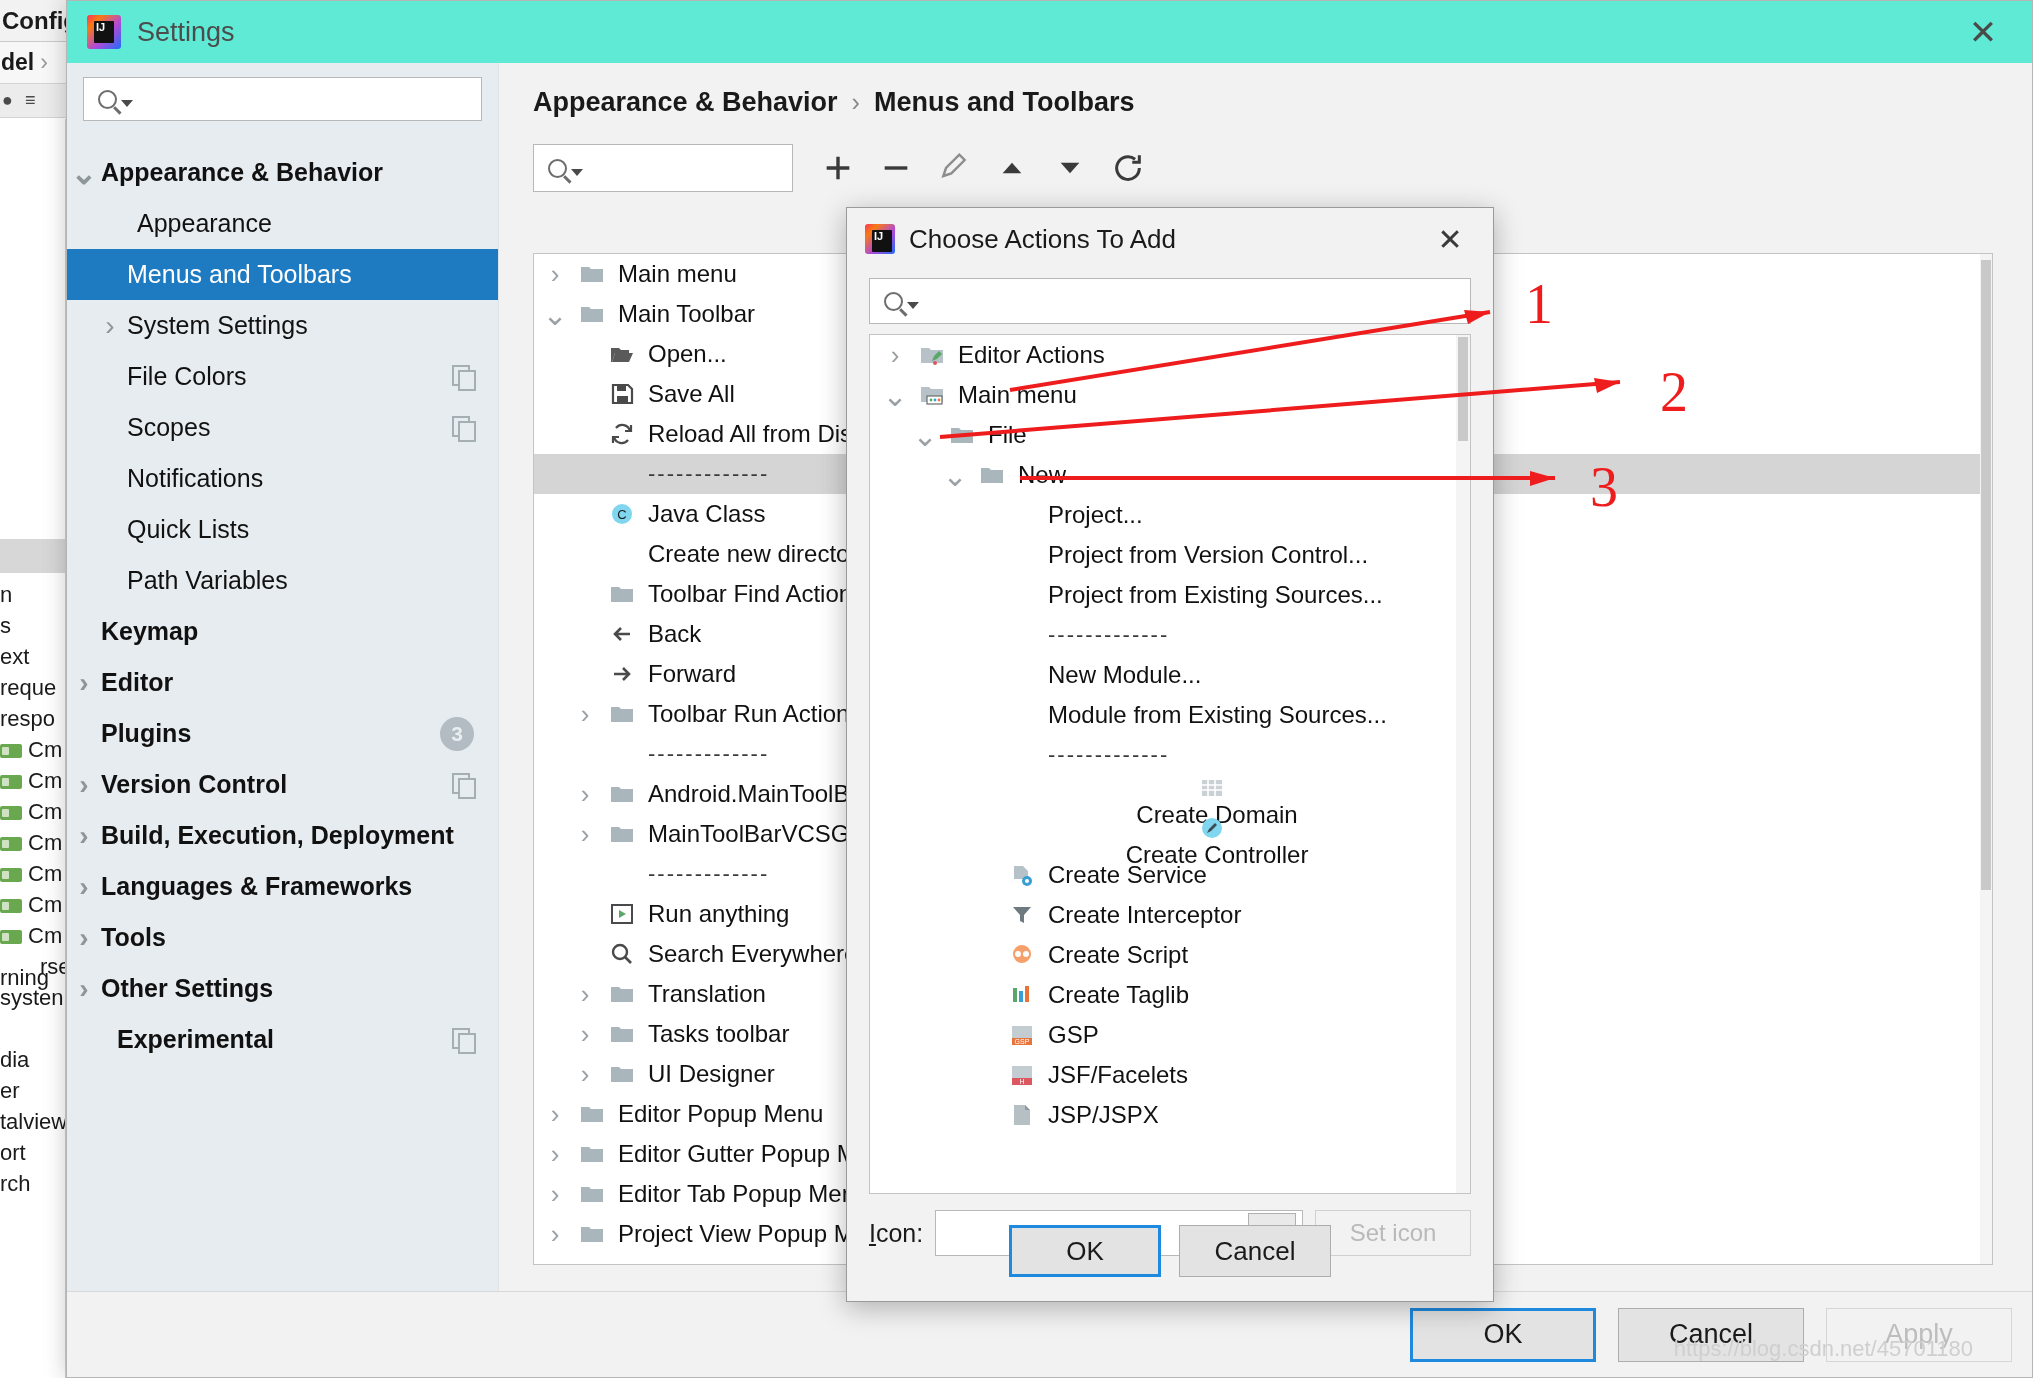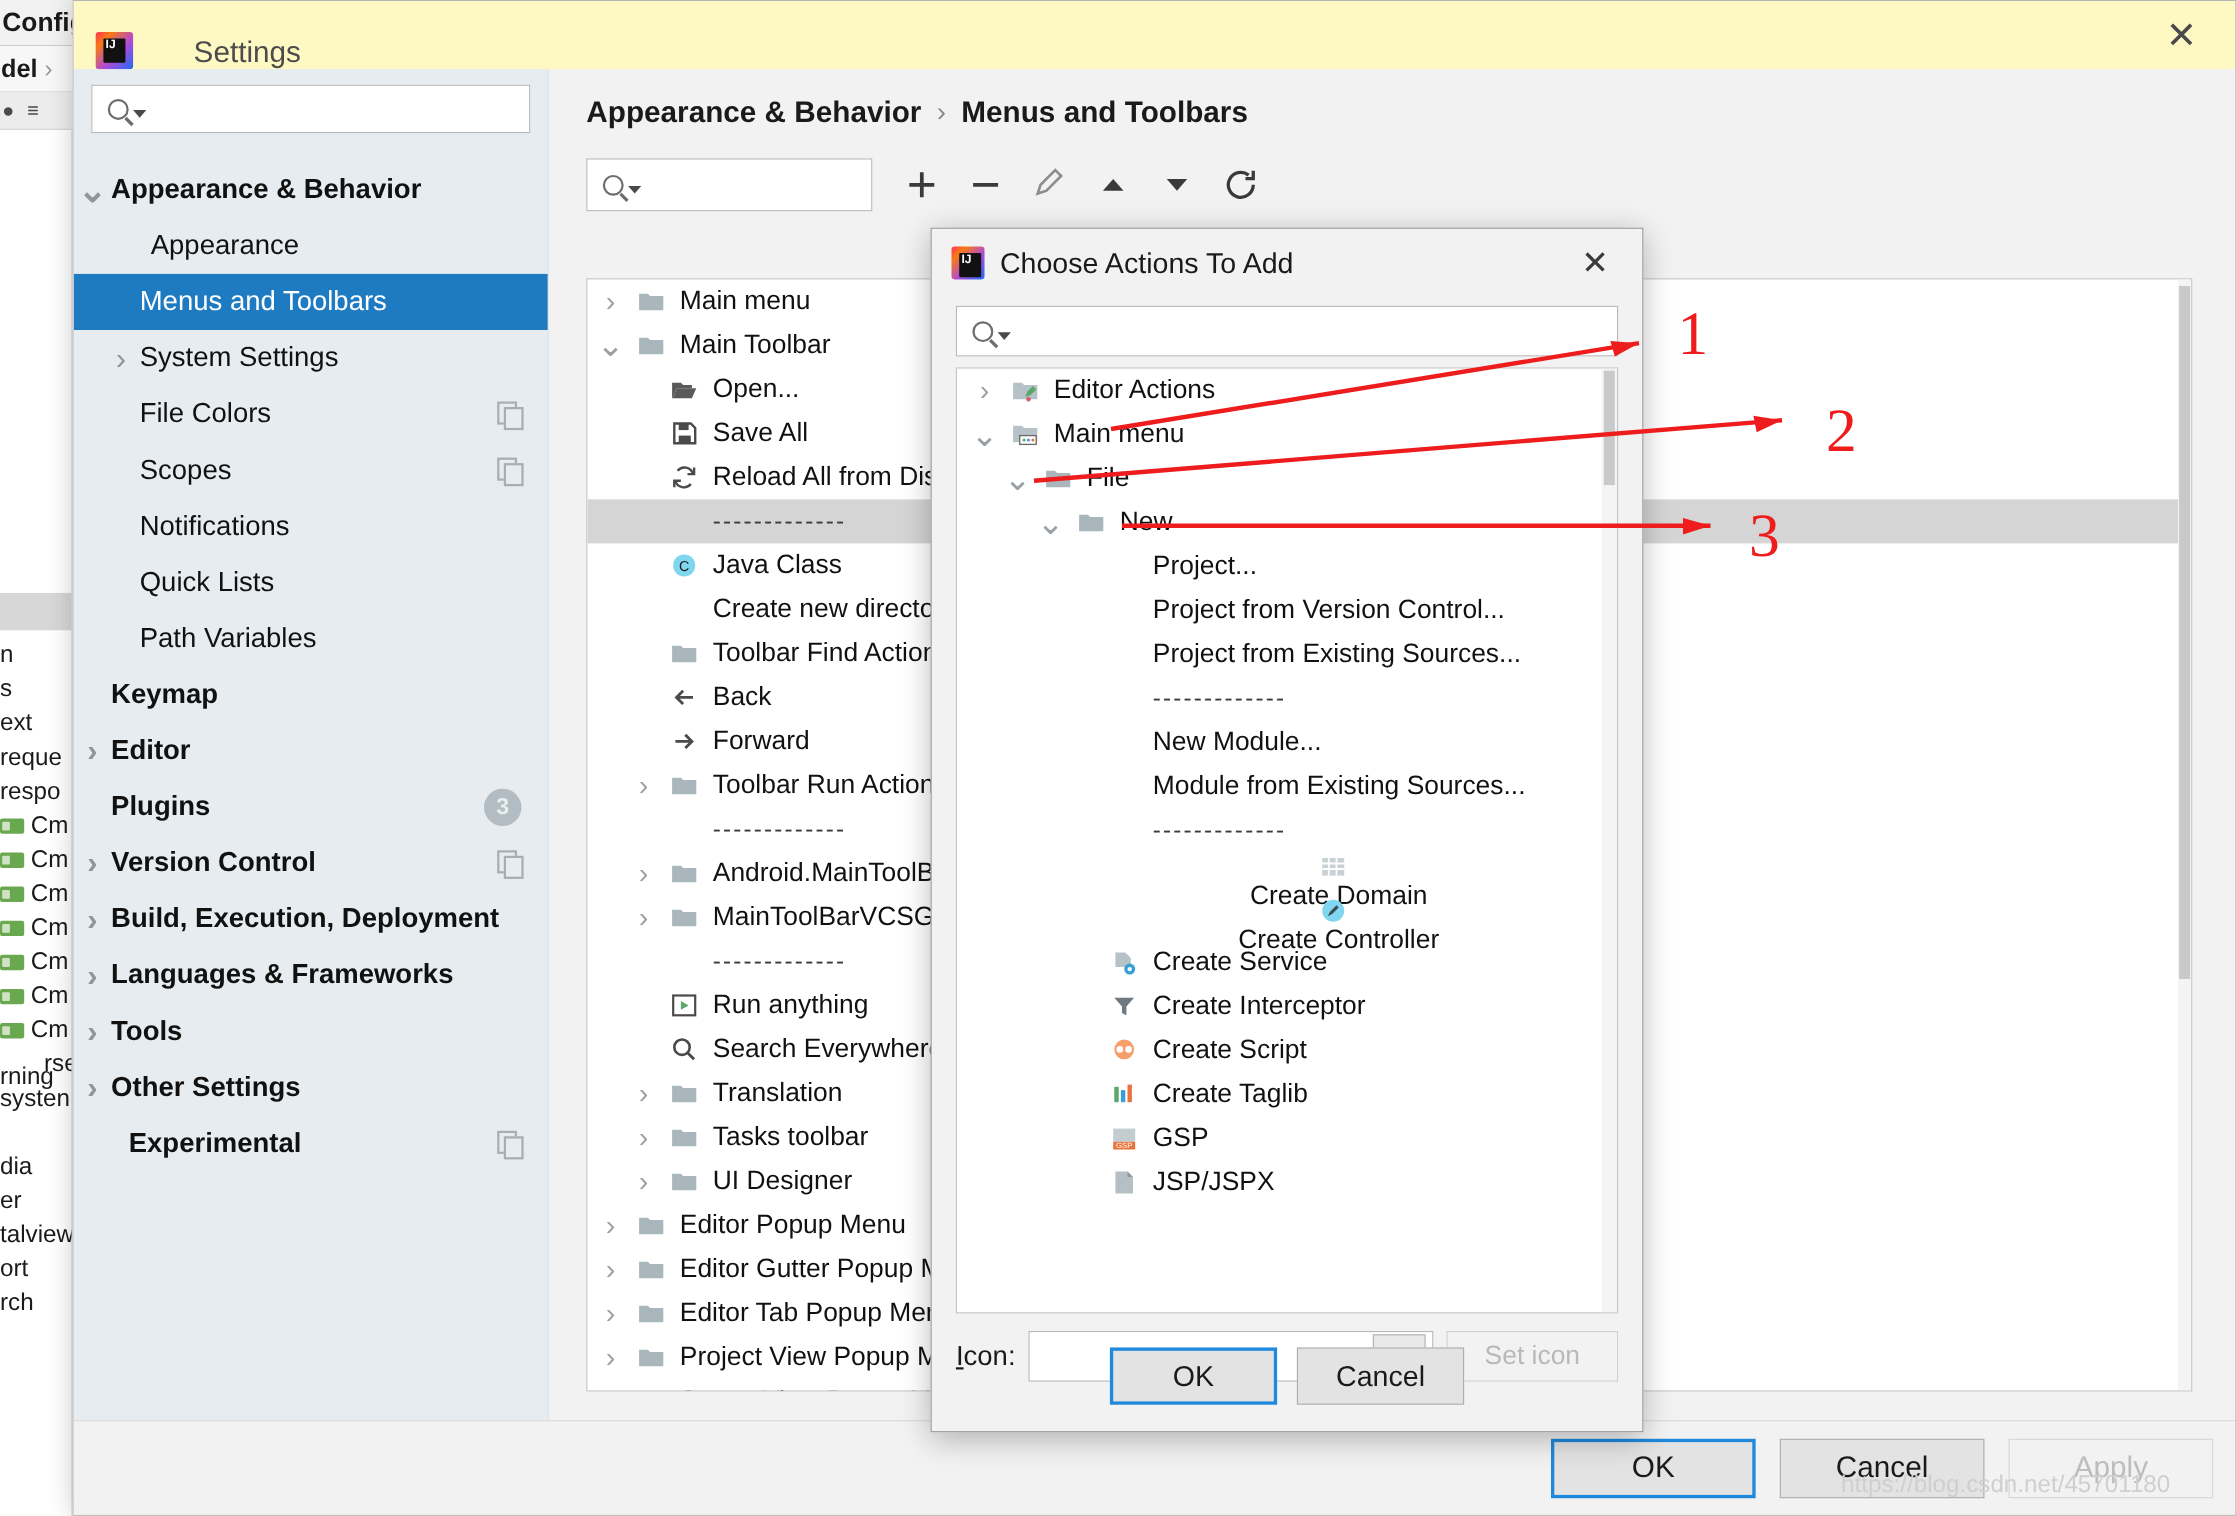--- a/index.html
+++ b/index.html
@@ -68,22 +68,22 @@
   }
 
   
   #settings-window {
     position: absolute; left: 66px; top: 0; width: 1967px; height: 1378px;
     background: #f2f2f2;
     border: 1px solid #b5b5b5;
     box-shadow: 0 0 22px rgba(0,0,0,0.22);
   }
   .win-title {
-    height: 62px; display: flex; align-items: flex-end;
-    background: #fef9c3; padding-left: 20px; position: relative; gap: 39px;
+    height: 62px; display: flex; align-items: center;
+    background: #5eead4; padding-left: 20px; position: relative;
   }
   .ij-logo {
     width: 34px; height: 34px; margin-right: 16px; position: relative;
     background: linear-gradient(135deg,#fe315d 0%,#f97a12 22%,#b24ad6 58%,#1f6cf9 100%);
     border-radius: 3px; flex: none;
   }
   .ij-logo:before {
     content: ''; position: absolute; left: 7px; top: 6px; width: 20px; height: 22px;
     background: #111; border-radius: 1px;
   }
@@ -885,20 +885,31 @@
                 <rect x="2" y="15" width="20" height="7" fill="#e8743b"></rect>
                 <text x="12" y="21" font-size="7" text-anchor="middle" fill="#fff" font-family="sans-serif">GSP</text>
               </svg>
             </span>
             <span>GSP</span>
           </div>
           <div class="dt-row" style="padding-left: 94px;">
             <span class="dt-arrow"></span>
             <span style="display: inline-flex; align-items: center; justify-content: center; width: 32px; height: 26px; flex: 0 0 auto; margin-right: 10px;">
               <svg width="26" height="24" viewBox="0 0 24 24">
+                <rect x="2" y="3" width="20" height="12" fill="#c3ccd1"></rect>
+                <rect x="2" y="15" width="20" height="7" fill="#db5860"></rect>
+                <text x="12" y="21" font-size="7" text-anchor="middle" fill="#fff" font-family="sans-serif">H</text>
+              </svg>
+            </span>
+            <span>JSF/Facelets</span>
+          </div>
+          <div class="dt-row" style="padding-left: 94px;">
+            <span class="dt-arrow"></span>
+            <span style="display: inline-flex; align-items: center; justify-content: center; width: 32px; height: 26px; flex: 0 0 auto; margin-right: 10px;">
+              <svg width="26" height="24" viewBox="0 0 24 24">
                 <path d="M4 2h11l5 5v15H4z" fill="#b6bfc4"></path>
                 <path d="M15 2l5 5h-5z" fill="#8e9aa0"></path>
               </svg>
             </span>
             <span>JSP/JSPX</span>
           </div>
         </div>
       <div class="dlg-scroll">
           <div class="thumb"></div>
         </div>

